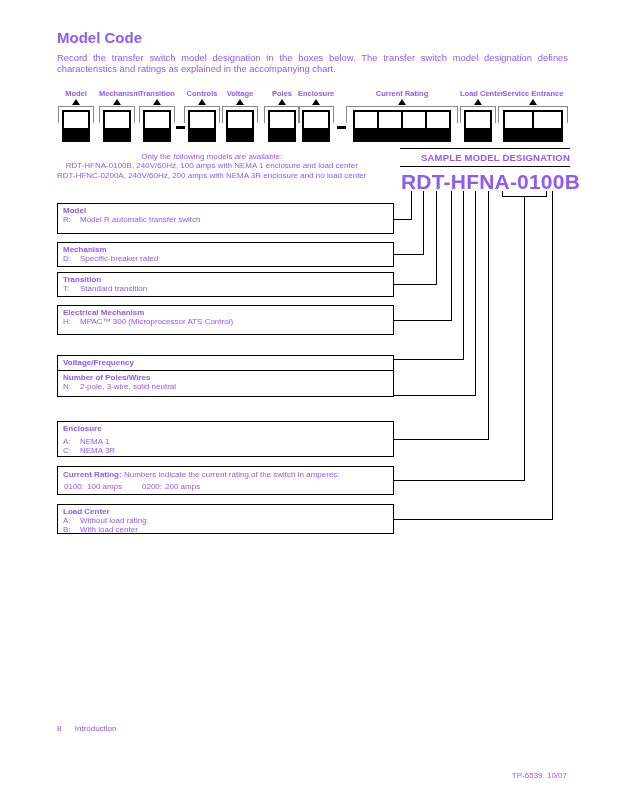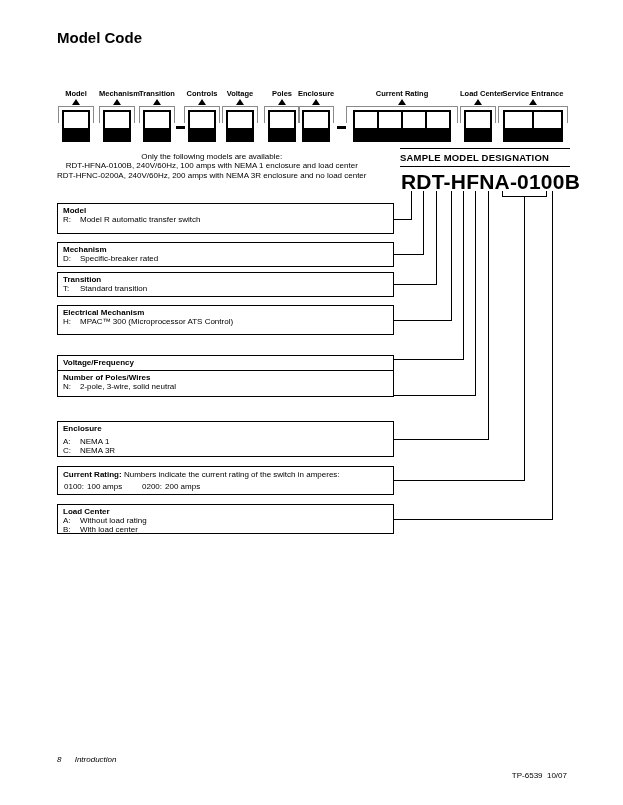--- a/index.html
+++ b/index.html
@@ -1,21 +1,21 @@
 <!DOCTYPE html>
 <html><head>
 <meta charset="utf-8">
 <style>
   html,body{margin:0;padding:0;background:#e8e8e8;}
   .page{
     position:relative;
     width:623px;height:805px;
     background:#ffffff;
     font-family:"Liberation Sans", sans-serif;
-    color:#000000;
+    color:#8b5cf6;
     overflow:hidden;
   }
   
   .title{position:absolute;left:57px;top:29px;font-size:15px;font-weight:bold;}
   .intro{position:absolute;left:57px;top:53px;width:511px;font-size:9.4px;line-height:10.6px;text-align:justify;}
   
   .dgroup{position:absolute;top:90px;height:51px;text-align:center;}
   .dlabel{font-size:7.5px;font-weight:bold;line-height:8px;white-space:nowrap;}
   .darrow{width:0;height:0;border-left:4px solid transparent;border-right:4px solid transparent;
           border-bottom:6px solid #000;margin:1px auto 0;}
@@ -26,48 +26,49 @@
   .dcell::after{content:"";position:absolute;left:0;right:0;bottom:0;height:12px;background:#000;}
   .dcell.w26{width:26px;}
   .dcell.w31{width:31px;}
   .ddash{position:absolute;top:126px;width:9px;height:3px;background:#000;}
   
   .avail{position:absolute;left:57px;top:152px;font-size:8px;line-height:9px;text-align:center;}
   .avail-models{line-height:9.6px;}
   
   .sample{position:absolute;left:400px;top:148px;width:170px;}
   .srule{border-top:1.5px solid #000;}
-  .sheading{font-size:9.5px;font-weight:bold;text-align:left;padding:3px 0 3px;letter-spacing:0.2px;white-space:nowrap;}
+  .sheading{font-size:9.5px;font-weight:bold;text-align:right;padding:3px 0 3px;letter-spacing:0.2px;white-space:nowrap;}
   .sbig{font-size:21px;font-weight:bold;white-space:nowrap;padding:3px 0 0 1px;letter-spacing:0.2px;}
   
   .lines{position:absolute;left:0;top:0;pointer-events:none;}
   
   .infobox{position:absolute;left:57px;width:337px;box-sizing:border-box;border:1px solid #000;
            background:#fff;font-size:8px;line-height:8.8px;}
   .ib-title{font-weight:bold;padding:3px 0 0 5px;}
   .ib-row{padding:0 0 0 5px;display:flex;}
   .ib-row.gap{padding-top:4px;}
   .ib-code{width:17px;flex:0 0 auto;}
   .ib-desc{flex:1;}
   .ib-inline{padding:4px 0 0 5px;}
   .ib-inline .bold{font-weight:bold;}
   .cr-row{padding:3px 0 0 6px;display:flex;}
   .cr-code{width:23px;flex:0 0 auto;}
   .cr-desc{width:55px;flex:0 0 auto;}
   
-  .footer-left{position:absolute;left:57px;top:755px;font-size:8px;font-style:italic;}
+  .footer-left{position:absolute;left:57px;top:724px;font-size:8px;}
   .footer-left .sect{margin-left:11px;}
   .footer-right{position:absolute;right:56px;top:755px;font-size:8px;white-space:pre;margin-top:16px;}
 </style>
 </head>
 <body>
 
 <div class="page">
 
   <div class="title">Model Code</div>
+  <div class="intro">Record the transfer switch model designation in the boxes below. The transfer switch model designation defines characteristics and ratings as explained in the accompanying chart.</div>
 
   <div>
 
     <div class="dgroup" style="left:58px;width:36px">
       <div class="dlabel">Model</div>
       <div class="darrow"></div>
       <div class="dbracket">
         <div class="dcells">
             <div class="dcell"></div>
           </div>

